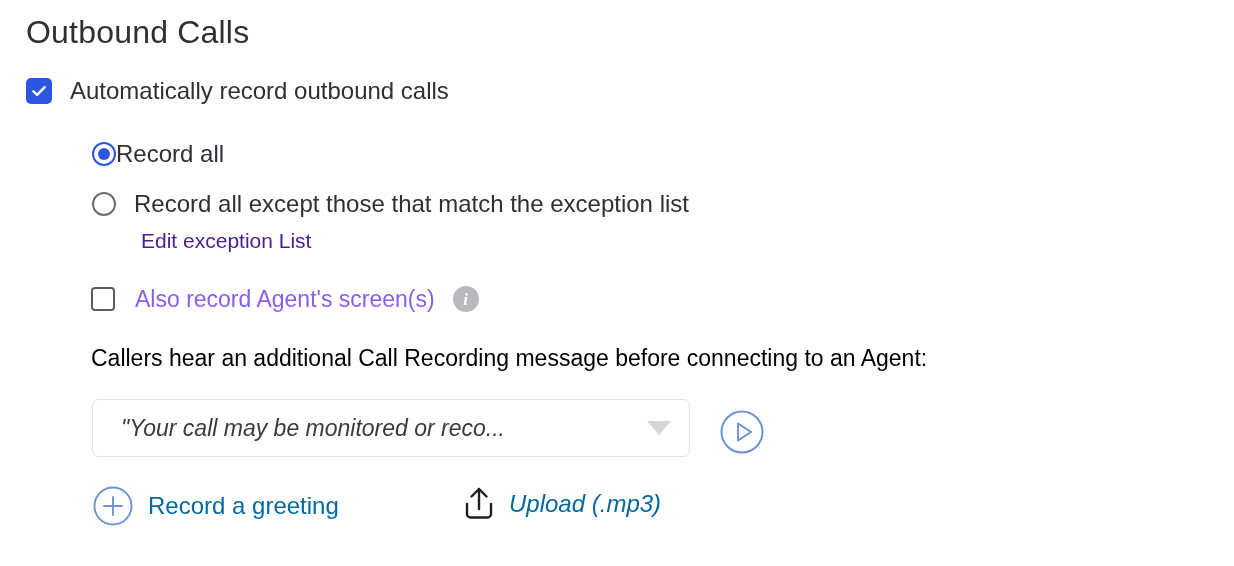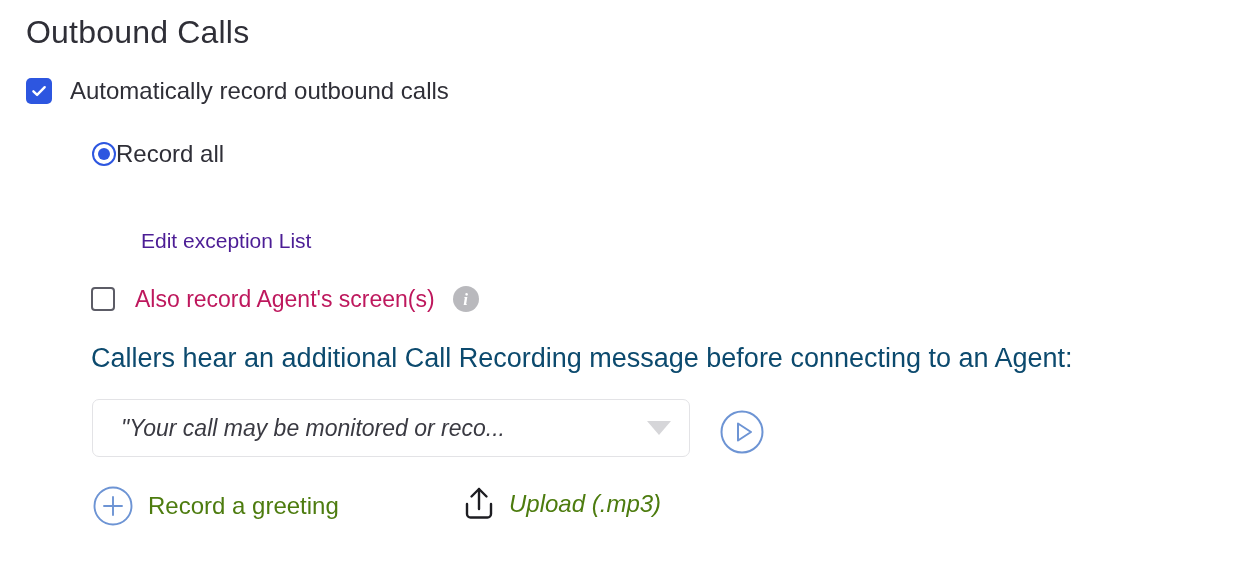--- a/index.html
+++ b/index.html
@@ -105,28 +105,28 @@
   
   .label-lg {
     font-size: 24px;
     font-weight: 400;
     color: #2f2f37;
     line-height: 30px;
   }
   .label-md {
     font-size: 23px;
     font-weight: 400;
-    color: #be185d;
+    color: #8b5cf6;
     line-height: 30px;
   }
   .paragraph {
     position: absolute;
-    font-size: 27px;
-    font-weight: 400;
-    color: #0c4a6e;
+    font-size: 23px;
+    font-weight: 400;
+    color: #000000;
     line-height: 30px;
     white-space: nowrap;
   }
 
   
   .link {
     position: absolute;
     font-size: 21px;
     color: #4c1d95;
     line-height: 28px;
@@ -210,21 +210,21 @@
     white-space: nowrap;
   }
   .action-record { left: 92px; top: 485px; }
   .action-upload { left: 461px; top: 485px; }
 
   .plus-icon { width: 42px; height: 42px; flex: none; }
   .upload-icon { width: 36px; height: 38px; flex: none; }
 
   .action-label {
     font-size: 24px;
-    color: #4d7c0f;
+    color: #0369a1;
     line-height: 30px;
     margin-left: 14px;
   }
   .action-upload .action-label { margin-left: 12px; font-style: italic; }
 </style>
 </head>
 <body>
 
 <div class="panel">
 
@@ -237,20 +237,24 @@
       </svg>
     </span>
     <span class="label-lg" style="margin-left:18px;">Automatically record outbound calls</span>
   </div>
 
   <div class="row" style="left:92px; top:139px;">
     <span class="radio on"></span>
     <span class="label-lg" style="margin-left:0;">Record all</span>
   </div>
 
+  <div class="row" style="left:92px; top:189px;">
+    <span class="radio off"></span>
+    <span class="label-lg" style="margin-left:18px;">Record all except those that match the exception list</span>
+  </div>
 
   <a class="link" style="left:141px; top:227px;">Edit exception List</a>
 
   <div class="row" style="left:91px; top:284px;">
     <span class="checkbox-empty"></span>
     <span class="label-md" style="margin-left:20px;">Also record Agent's screen(s)</span>
     <span class="info-icon" style="margin-left:18px;">i</span>
   </div>
 
   <div class="paragraph" style="left:91px; top:343px;">Callers hear an additional Call Recording message before connecting to an Agent:</div>

